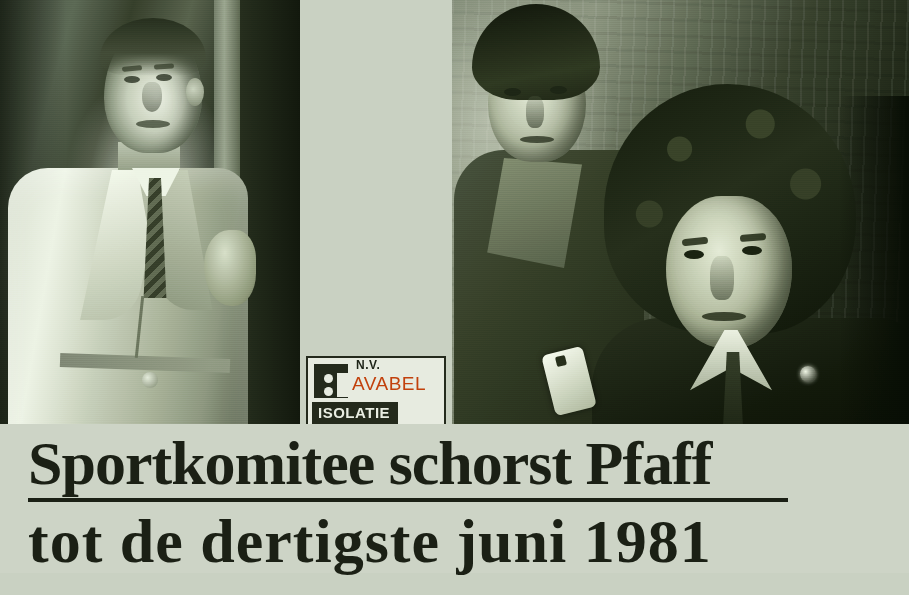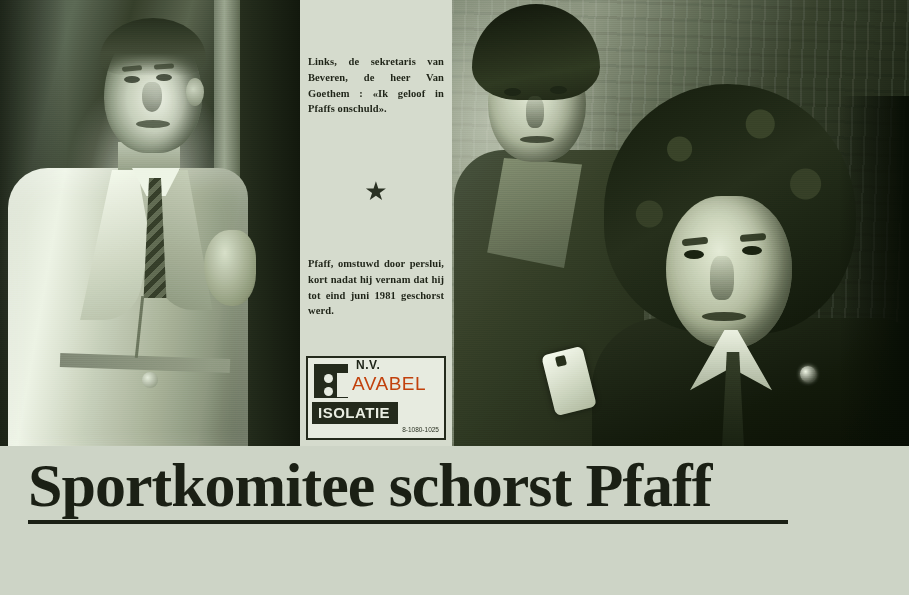--- a/index.html
+++ b/index.html
@@ -397,21 +397,21 @@
   .ad-code {
     position: absolute; right: 5px; bottom: 5px;
     font-family: "Liberation Sans", sans-serif;
     font-size: 6.5px; color: #2a3122;
   }
 
   
   .headline {
     position: absolute;
     left: 0;
-    top: 446px;
+    top: 424px;
     width: 909px;
     height: 149px;
     background: #cdd4c6;
   }
   .hl {
     position: absolute;
     left: 28px;
     font-family: "Liberation Serif", serif;
     font-weight: 700;
     color: #1b2015;
@@ -469,25 +469,20 @@
     <div class="pl-brow-l"></div>
     <div class="pl-brow-r"></div>
     <div class="pl-eye-l"></div>
     <div class="pl-eye-r"></div>
     <div class="pl-nose"></div>
     <div class="pl-mouth"></div>
     <div class="pl-hand"></div>
     <div class="grain"></div>
   </div>
 
-  <div class="midcol">
-    <div class="cap cap-1">Links, de sekretaris van Beveren, de heer Van Goethem : «Ik geloof in Pfaffs onschuld».</div>
-    <div class="star">★</div>
-    <div class="cap cap-2">Pfaff, omstuwd door perslui, kort nadat hij vernam dat hij tot eind juni 1981 geschorst werd.</div>
-  </div>
 
   <div class="ad">
     <div class="ad-logo">
       <div class="ad-logo-dots">
         <div class="ad-dot"></div>
         <div class="ad-dot"></div>
       </div>
       <div class="ad-bar"></div>
     </div>
     <div class="ad-nv">N.V.</div>
@@ -521,16 +516,17 @@
     <div class="pr-p-pin"></div>
     <div class="pr-mic"></div>
     <div class="pr-mic-b"></div>
     <div class="pr-dark-r"></div>
     <div class="grain"></div>
   </div>
 
   <div class="headline">
     <div class="hl hl-1">Sportkomitee schorst  Pfaff</div>
     <div class="hl-rule-1"></div>
+    <div class="hl hl-2">tot  de  dertigste  juni 1981</div>
 
   </div>
 
 </div>
 
 </body></html>

